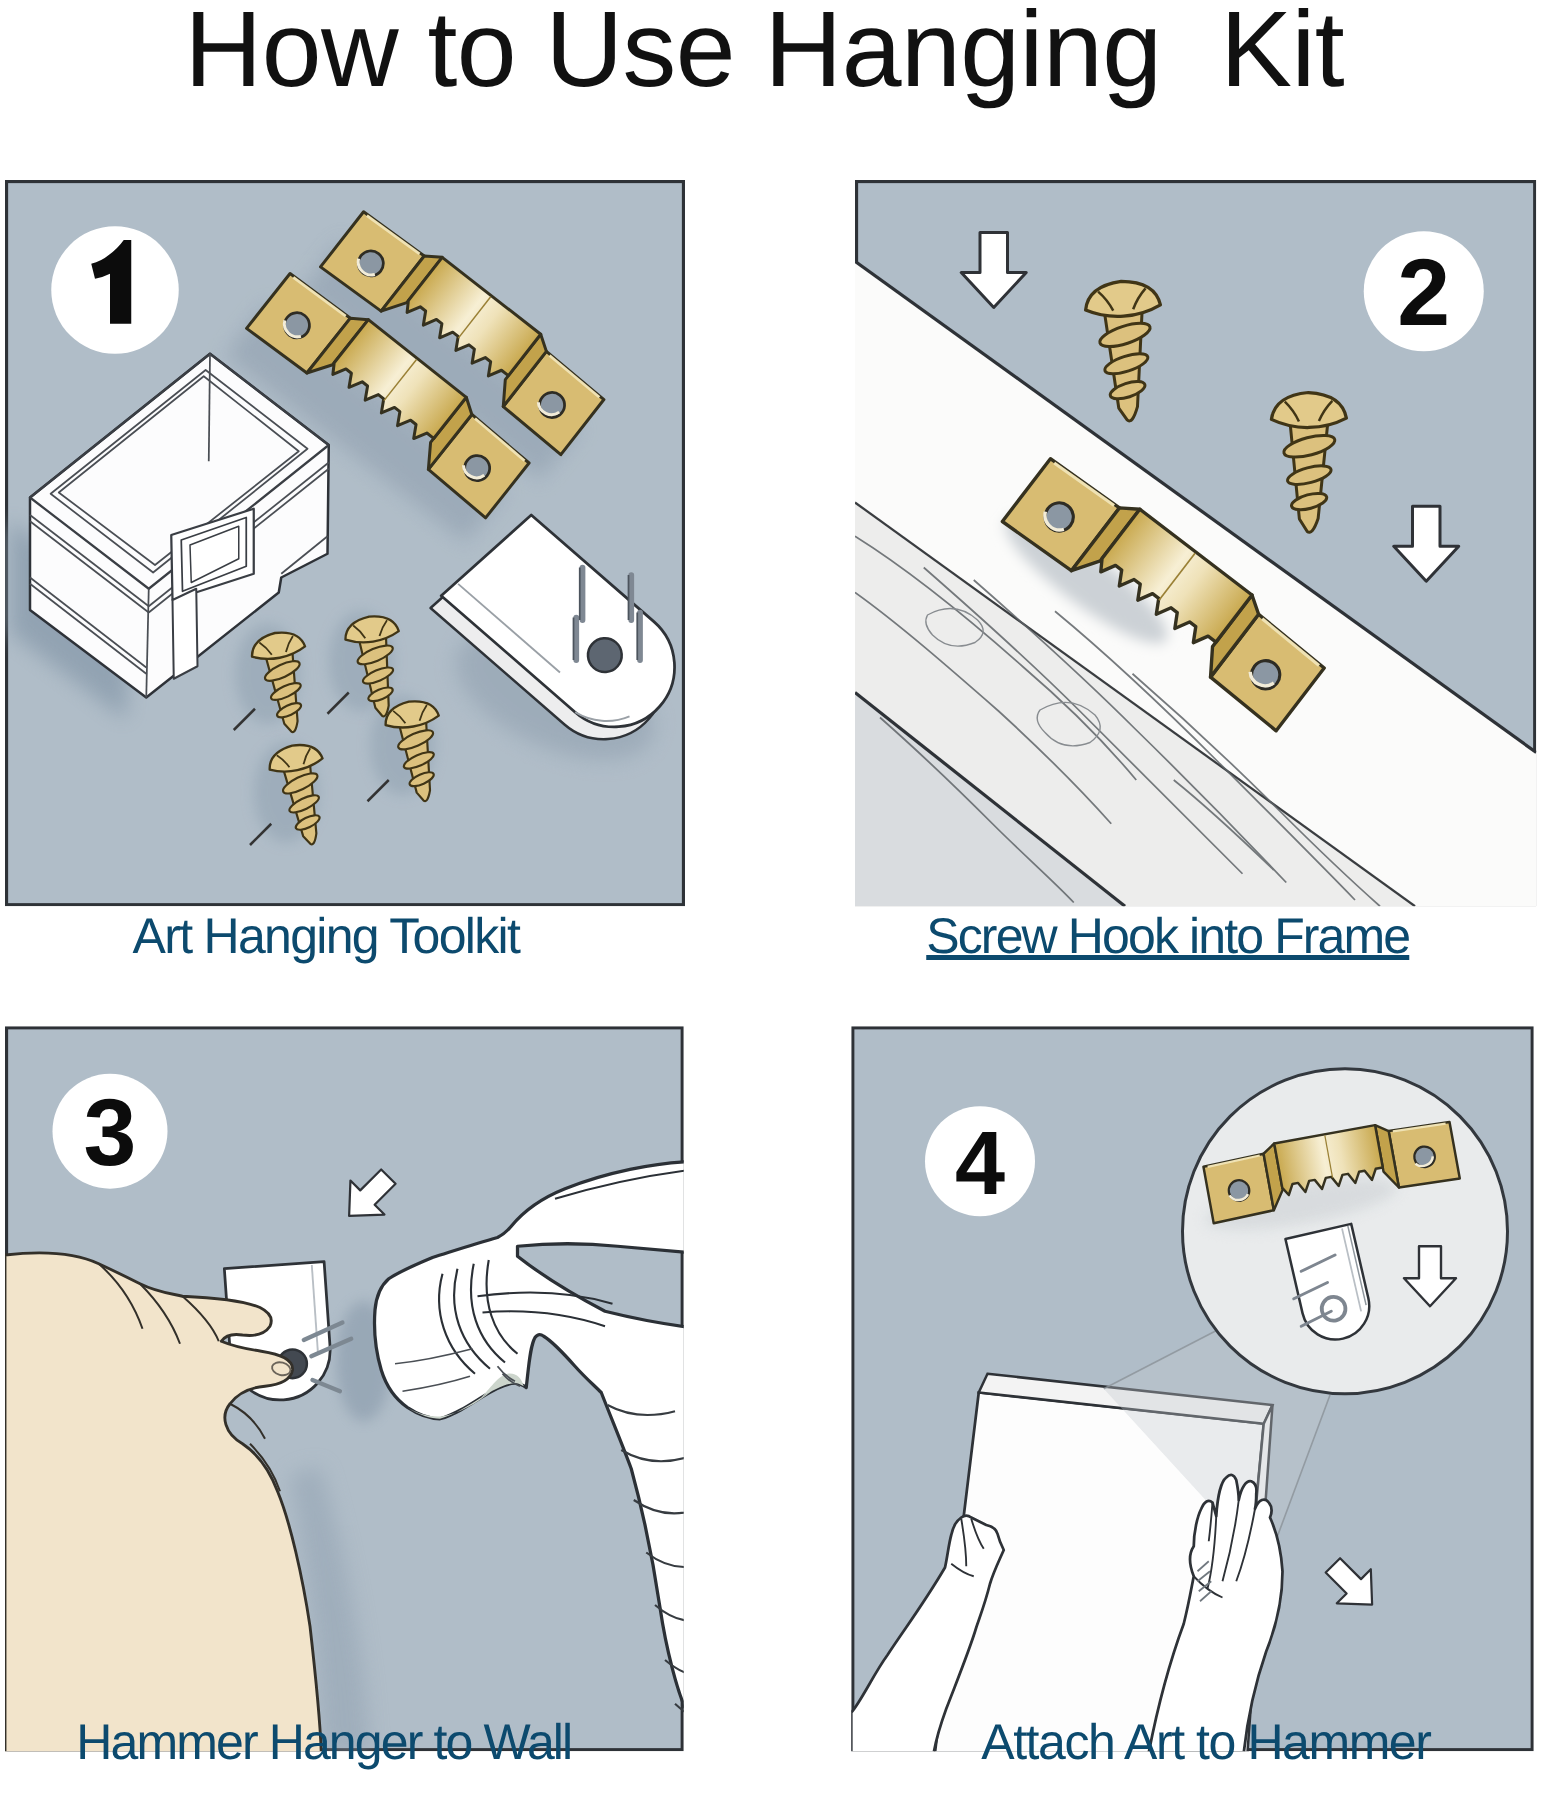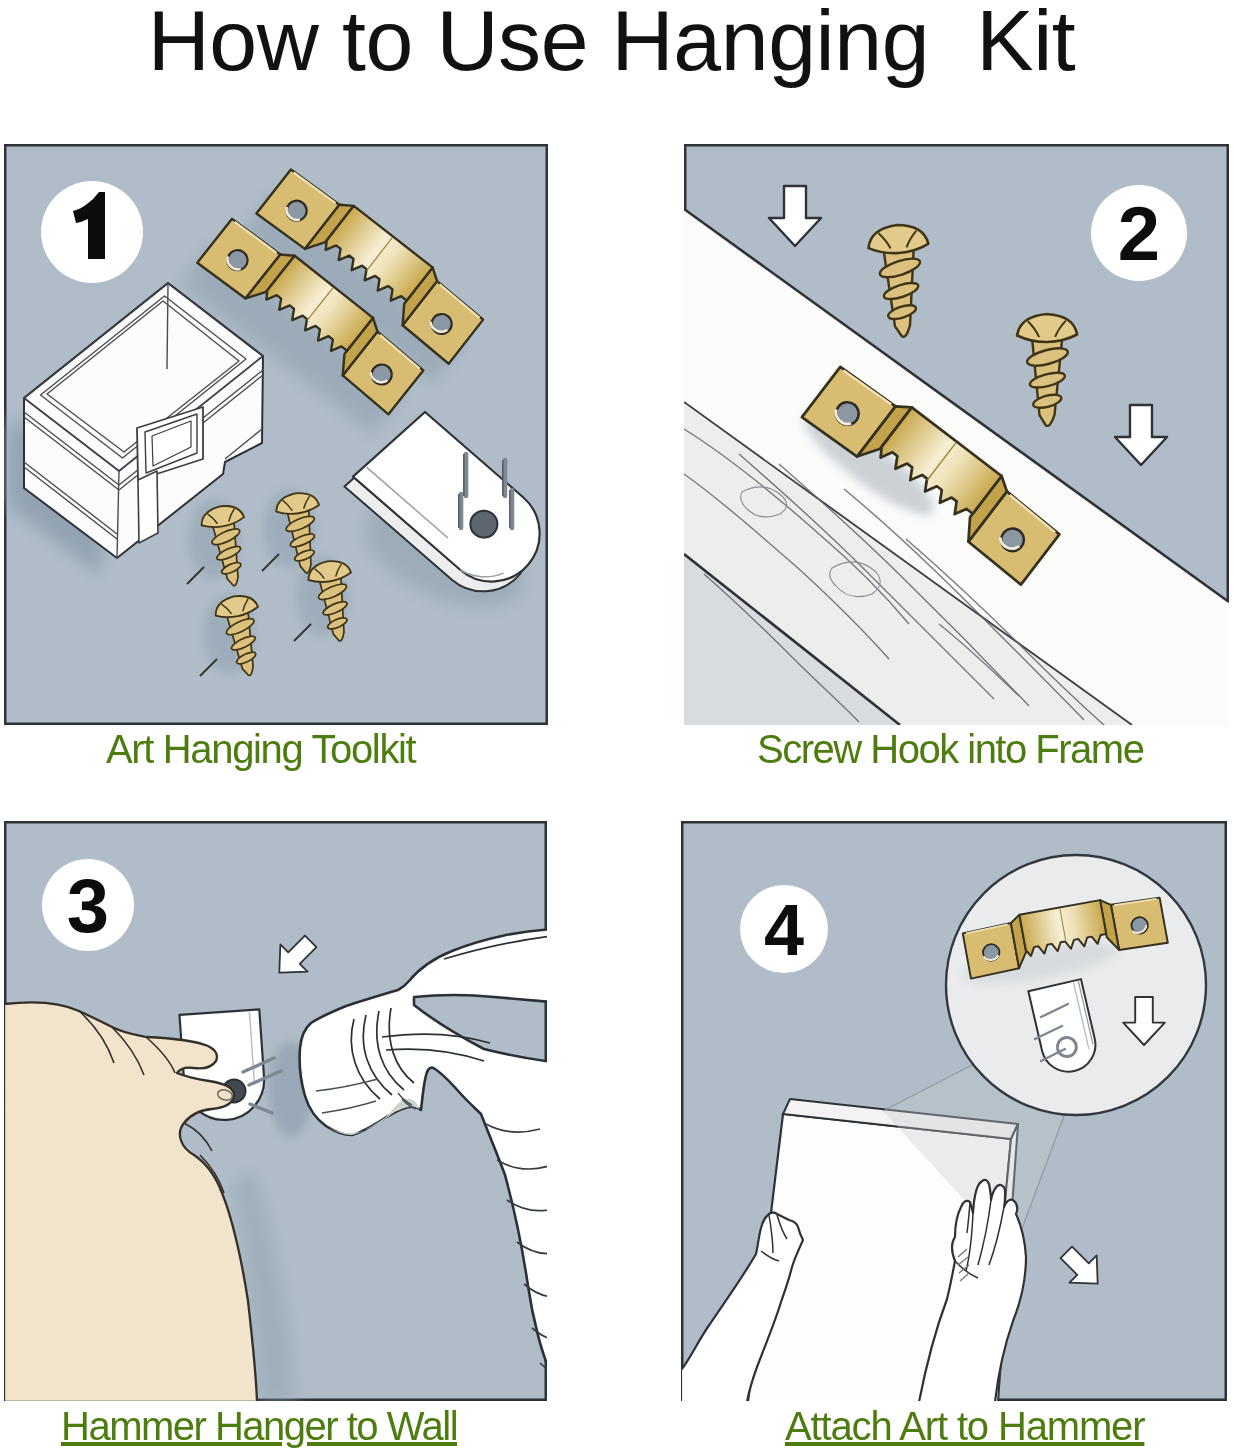--- a/index.html
+++ b/index.html
@@ -1,22 +1,22 @@
 <!DOCTYPE html>
 <html><head>
 <meta charset="utf-8">
 <style>
   html,body{margin:0;padding:0;}
   body{width:1233px;height:1448px;background:#ffffff;position:relative;overflow:hidden;
        font-family:"Liberation Sans", sans-serif;}
   .abs{position:absolute;}
   .title{left:0;top:-9px;width:1233px;text-align:center;font-size:86px;color:#111;
          letter-spacing:-0.4px;white-space:pre;}
-  .cap{font-size:40px;color:#4d7c0f;top:727px;white-space:pre;}
-  .cap2{top:1404px;text-decoration:underline;}
+  .cap{font-size:40px;color:#0c4a6e;top:727px;white-space:pre;}
+  .cap2{top:1372px;}
 </style>
 </head>
 <body>
 <div class="abs title" style="left:-5px;">How to Use Hanging  Kit</div>
 
 <svg class="abs" style="left:4px;top:144px;" width="544" height="581" viewBox="0 0 544 581">
   <defs>
     <linearGradient id="bandg" x1="0" y1="0" x2="1" y2="0">
       <stop offset="0" stop-color="#c9a94f"></stop>
         <stop offset="0.45" stop-color="#f7efd4"></stop>
@@ -297,15 +297,15 @@
       <line x1="278" y1="452" x2="288" y2="444"></line>
       <line x1="279" y1="460" x2="288" y2="452"></line>
     </g>
     <use href="#arrow" transform="translate(401,447) rotate(-45) scale(0.74)"></use>
   </g>
   <circle cx="103" cy="108" r="44" fill="#fff"></circle>
   <text x="103" y="134" font-size="72" font-weight="bold" text-anchor="middle" fill="#0c0c0c">4</text>
 </svg>
 
 <div class="abs cap" style="left:106px;letter-spacing:-1.35px;">Art Hanging Toolkit</div>
-<div class="abs cap" style="left:757px;letter-spacing:-1.5px;">Screw Hook into Frame</div>
+<div class="abs cap" style="left:741px;letter-spacing:-1.5px;text-decoration:underline;">Screw Hook into Frame</div>
 <div class="abs cap cap2" style="left:61px;letter-spacing:-1.5px;">Hammer Hanger to Wall</div>
 <div class="abs cap cap2" style="left:785px;letter-spacing:-1.15px;">Attach Art to Hammer</div>
 
 </body></html>

